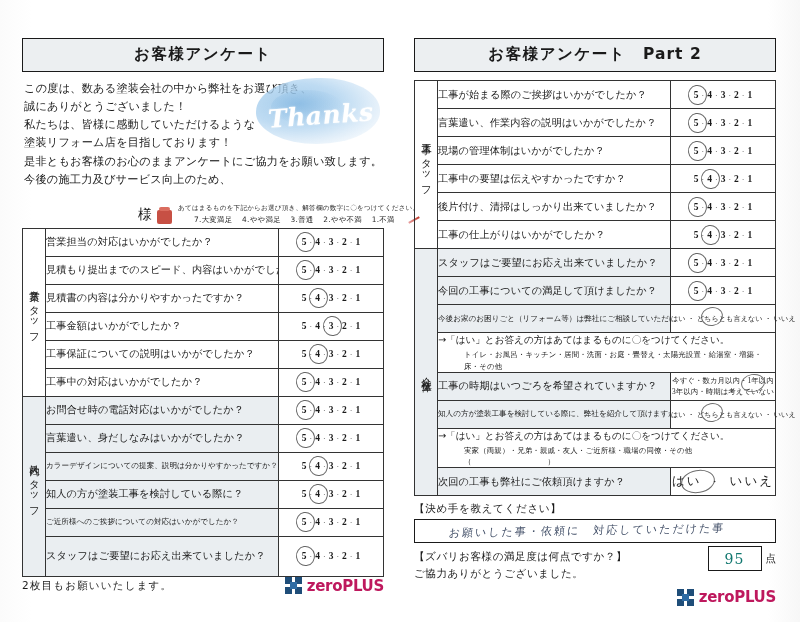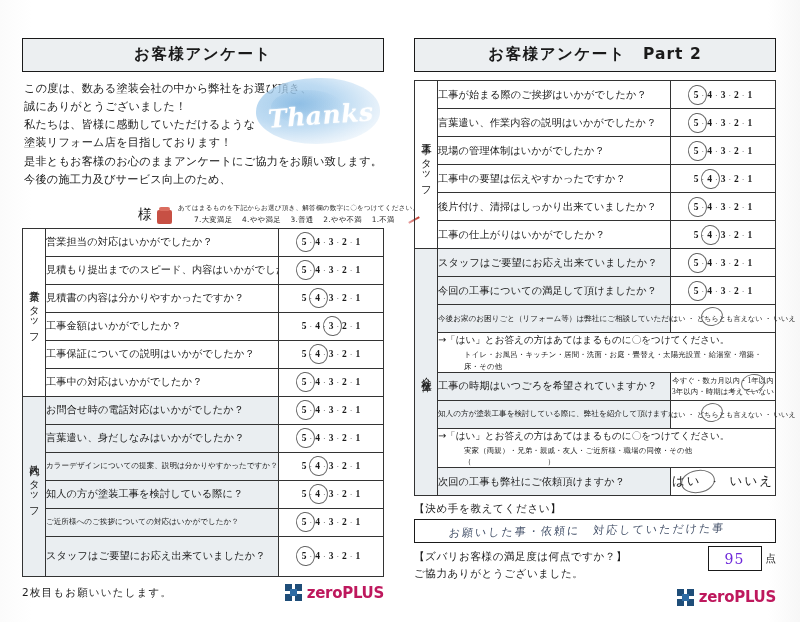--- a/index.html
+++ b/index.html
@@ -200,21 +200,20 @@
     font-size:7.4px;
     padding-left:26px;
     margin-top:2px;
     letter-spacing:.2px;
   }
   td.ans.yesno{font-size:12.5px;letter-spacing:2px;}
   td.ans.yesno .sep{font-size:10px;margin:0 8px;}
 
   
   .foot-left{
-    margin-top:7px;
     display:flex;align-items:center;justify-content:space-between;
     font-size:10.5px;
     letter-spacing:1.2px;
   }
   .logo{
     display:flex;align-items:center;gap:5px;
   }
   .logo-mark{
     width:17px;height:17px;position:relative;flex:0 0 17px;
   }
@@ -253,21 +252,21 @@
     margin-top:5px;
     display:flex;align-items:flex-start;justify-content:space-between;
   }
   .score-q{font-size:10.6px;line-height:1.6;letter-spacing:.5px;}
   .score-box-wrap{display:flex;align-items:center;gap:4px;margin-top:-2px;}
   .score-box{
     border:1.4px solid #1a1a1a;
     width:52px;height:23px;
     display:flex;align-items:center;justify-content:center;
     font-family:"DejaVu Serif","Liberation Serif",serif;
-    font-size:14px;color:#6d28d9;letter-spacing:1px;
+    font-size:14px;color:#0f766e;letter-spacing:1px;
   }
   .score-unit{font-size:10.5px;}
   .foot-right-logo{
     display:flex;justify-content:flex-end;margin-top:6px;
   }
 </style>
 </head>
 <body>
 
 <div class="scan-bg"></div>

